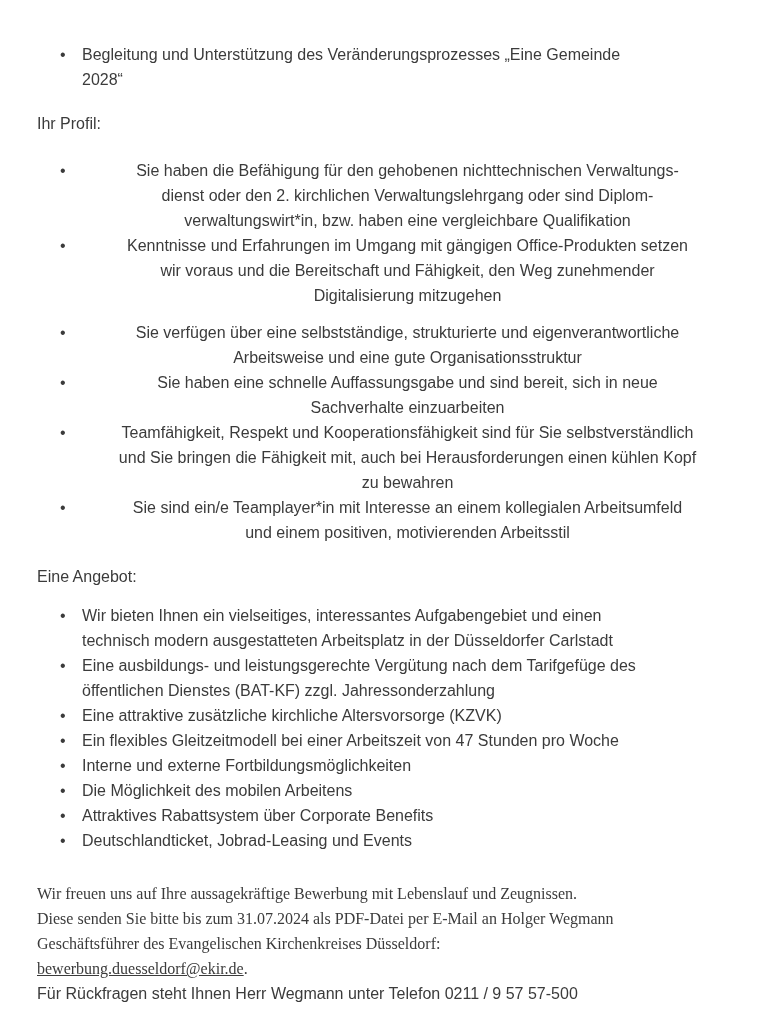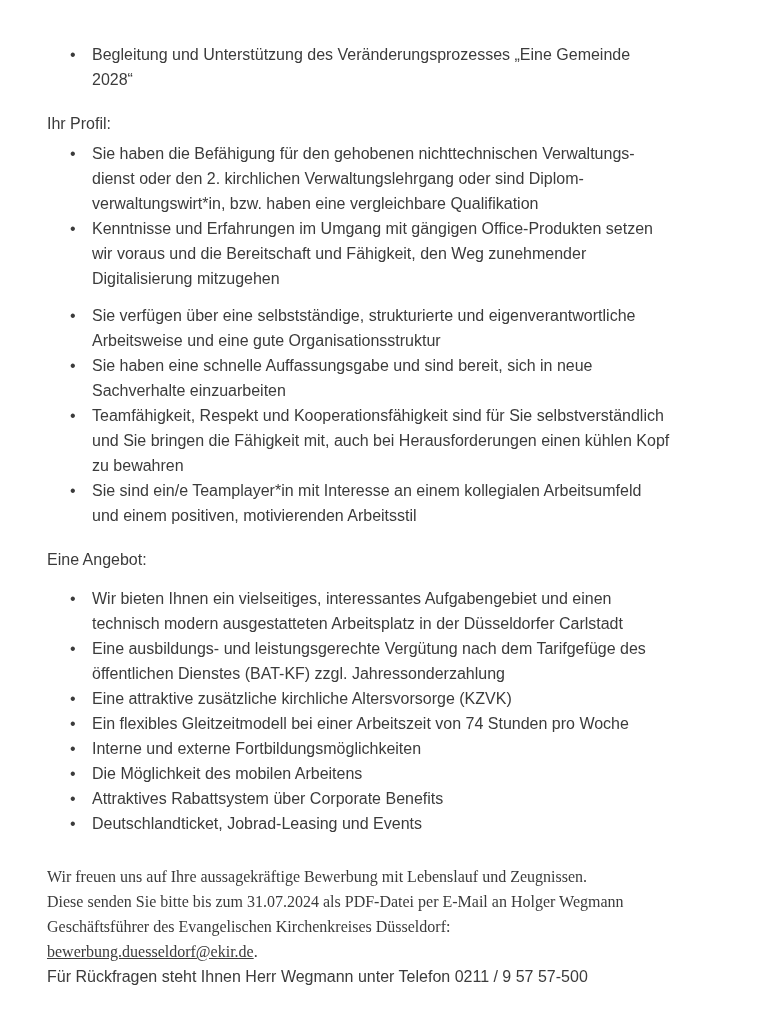--- a/index.html
+++ b/index.html
@@ -6,21 +6,21 @@
   html, body { width: 763px; height: 1024px; }
   body {
     background: #ffffff;
     color: #3b3b3b;
     font-family: "Liberation Sans", sans-serif;
     overflow: hidden;
   }
   .page {
     width: 763px;
     height: 952px;
-    padding: 42px 30px 0 47px;
+    padding: 42px 30px 0 37px;
     font-size: 16px;
     line-height: 25px;
   }
   h2.section-heading {
     font-size: 16px;
     font-weight: 400;
     line-height: 25px;
     margin-top: 19px;
   }
   ul.bullets {
@@ -30,21 +30,21 @@
     position: relative;
     padding-left: 45px;
     white-space: pre-line;
   }
   ul.bullets li::before {
     content: "\2022";
     position: absolute;
     left: 23px;
     top: 0;
   }
-  ul.profile-list { margin-top: 5px; }
+  ul.profile-list { margin-top: 22px; text-align: center; }
   ul.offer-list { margin-top: 14px; }
   li.gap-before { margin-top: 12px; }
   p.closing {
     margin-top: 28px;
     font-family: Liberation Serif, serif;
   }
   p.closing .pre { white-space: pre-line; }
   a.email-link {
     color: inherit;
     text-decoration: underline;
@@ -84,21 +84,21 @@
   </ul>
 
   <h2 class="section-heading">Eine Angebot:</h2>
 
   <ul class="bullets offer-list">
     <li><span>Wir bieten Ihnen ein vielseitiges, interessantes Aufgabengebiet und einen
 technisch modern ausgestatteten Arbeitsplatz in der Düsseldorfer Carlstadt</span></li>
     <li><span>Eine ausbildungs- und leistungsgerechte Vergütung nach dem Tarifgefüge des
 öffentlichen Dienstes (BAT-KF) zzgl. Jahressonderzahlung</span></li>
     <li><span>Eine attraktive zusätzliche kirchliche Altersvorsorge (KZVK)</span></li>
-    <li><span>Ein flexibles Gleitzeitmodell bei einer Arbeitszeit von 74 Stunden pro Woche</span></li>
+    <li><span>Ein flexibles Gleitzeitmodell bei einer Arbeitszeit von 47 Stunden pro Woche</span></li>
     <li><span>Interne und externe Fortbildungsmöglichkeiten</span></li>
     <li><span>Die Möglichkeit des mobilen Arbeitens</span></li>
     <li><span>Attraktives Rabattsystem über Corporate Benefits</span></li>
     <li><span>Deutschlandticket, Jobrad-Leasing und Events</span></li>
   </ul>
 
   <p class="closing"><span class="pre">Wir freuen uns auf Ihre aussagekräftige Bewerbung mit Lebenslauf und Zeugnissen.
 Diese senden Sie bitte bis zum 31.07.2024 als PDF-Datei per E-Mail an Holger Wegmann
 Geschäftsführer des Evangelischen Kirchenkreises Düsseldorf:</span><br><a class="email-link">bewerbung.duesseldorf@ekir.de</a><span>.</span></p>
 

